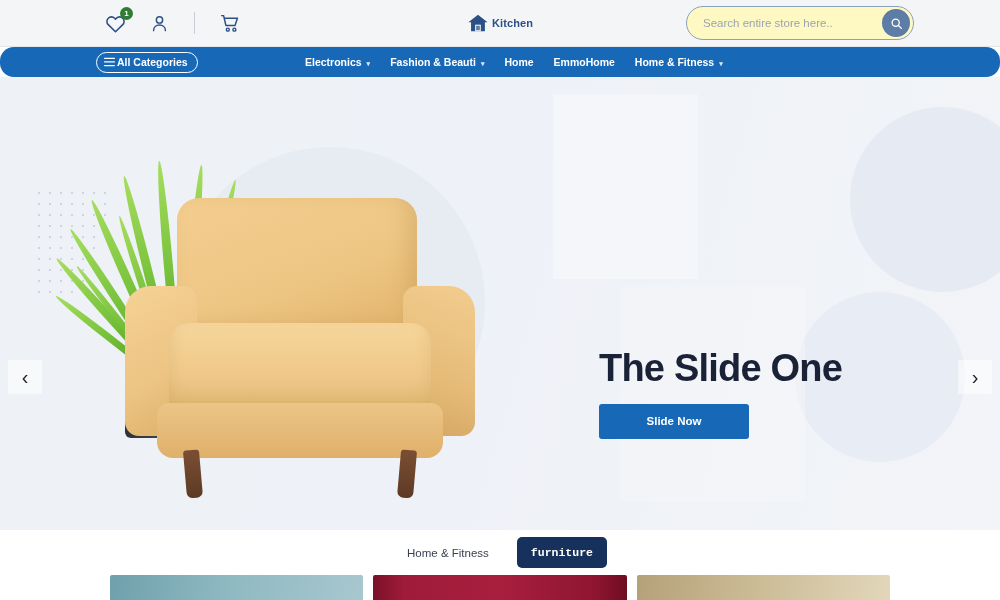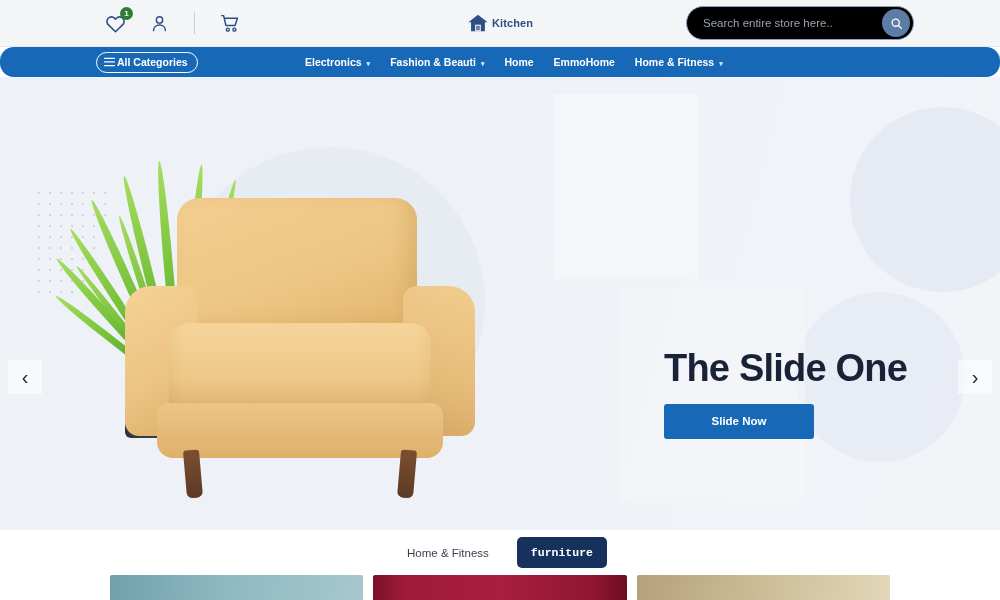--- a/index.html
+++ b/index.html
@@ -66,21 +66,21 @@
     letter-spacing: .1px;
   }
 
   .search-wrap {
     position: absolute;
     right: 86px; top: 50%;
     transform: translateY(-50%);
     width: 228px; height: 34px;
     border: 1.5px solid #8ca0bf;
     border-radius: 18px;
-    background: #000000;
+    background: #fef9c3;
     display: flex;
     align-items: center;
     padding: 0 3px 0 16px;
   }
   .search-input {
     flex: 1;
     border: none;
     outline: none;
     background: transparent;
     font-family: "Liberation Sans", sans-serif;
@@ -282,21 +282,21 @@
     width: 16px; height: 48px;
     background: linear-gradient(180deg,#7b4e33,#5d3a25);
     border-radius: 3px 3px 6px 6px;
   }
   .leg-l { left: 60px; transform: rotate(-5deg); }
   .leg-r { right: 60px; transform: rotate(5deg); }
 
   
   .hero-copy {
     position: absolute;
-    left: 664px; top: 272px;
+    left: 599px; top: 272px;
     width: 330px;
   }
   .hero-title {
     font-size: 38px;
     font-weight: 800;
     color: #1a2238;
     letter-spacing: -.8px;
     line-height: 1.05;
     white-space: nowrap;
   }

